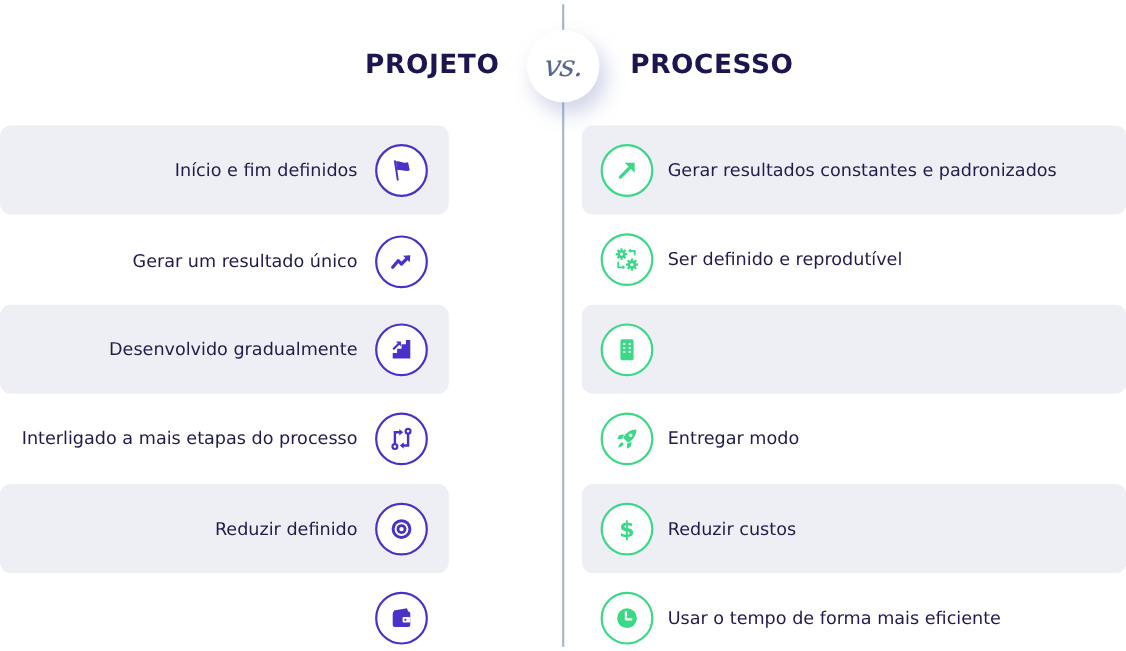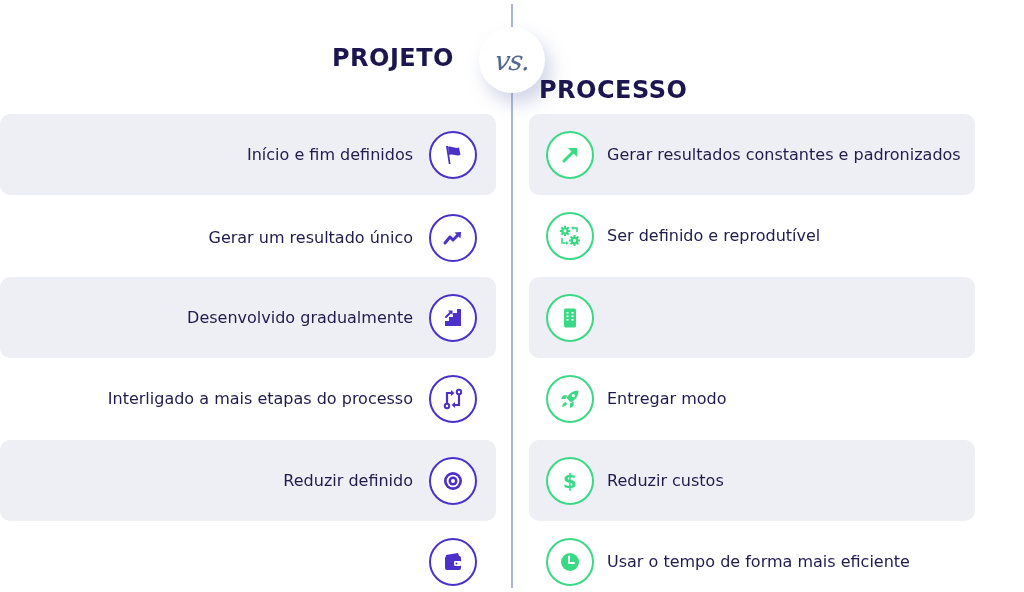--- a/index.html
+++ b/index.html
@@ -9,37 +9,37 @@
     }
     .divider {
       position: absolute; left: 511px; top: 4px; width: 2px; height: 584px;
       background: #a9b6d3;
     }
     .title {
       position: absolute; top: 44px; font-weight: 700; font-size: 24px; letter-spacing: 0.5px;
       color: #1c1650; font-family: "DejaVu Sans", "Liberation Sans", sans-serif;
     }
     .title.left { right: 570px; }
-    .title.right { left: 539px; margin-top: 32px; }
+    .title.right { left: 573px; }
     .vs-circle {
       position: absolute; left: 479px; top: 27px; width: 66px; height: 66px; border-radius: 50%;
       background: #ffffff; box-shadow: 6px 10px 18px rgba(120, 135, 185, 0.35);
       display: flex; align-items: center; justify-content: center;
     }
     .vs-text {
       font-family: "DejaVu Serif", "Liberation Serif", serif; font-style: italic; font-size: 27px;
       color: #56688f; letter-spacing: -1px; transform: skewX(-8deg);
     }
     .row {
       position: absolute; height: 81px; display: flex; align-items: center;
       border-radius: 10px;
     }
     .row.shaded { background: #eeeff5; }
-    .row.left { left: 0; width: 496px; justify-content: flex-end; }
-    .row.right { left: 529px; width: 446px; justify-content: flex-start; }
+    .row.left { left: 0; width: 408px; justify-content: flex-end; }
+    .row.right { left: 529px; width: 495px; justify-content: flex-start; }
     .row.left .icon-circle { margin-right: 19px; margin-left: 16px; }
     .row.right .icon-circle { margin-left: 17px; margin-right: 13px; }
     .label {
       font-size: 16px; color: #1f1b4d; white-space: nowrap;
       font-family: "DejaVu Sans", "Liberation Sans", sans-serif;
     }
     .icon-circle {
       width: 48px; height: 48px; border-radius: 50%; box-sizing: border-box;
       display: flex; align-items: center; justify-content: center; flex-shrink: 0; background: #ffffff;
     }

